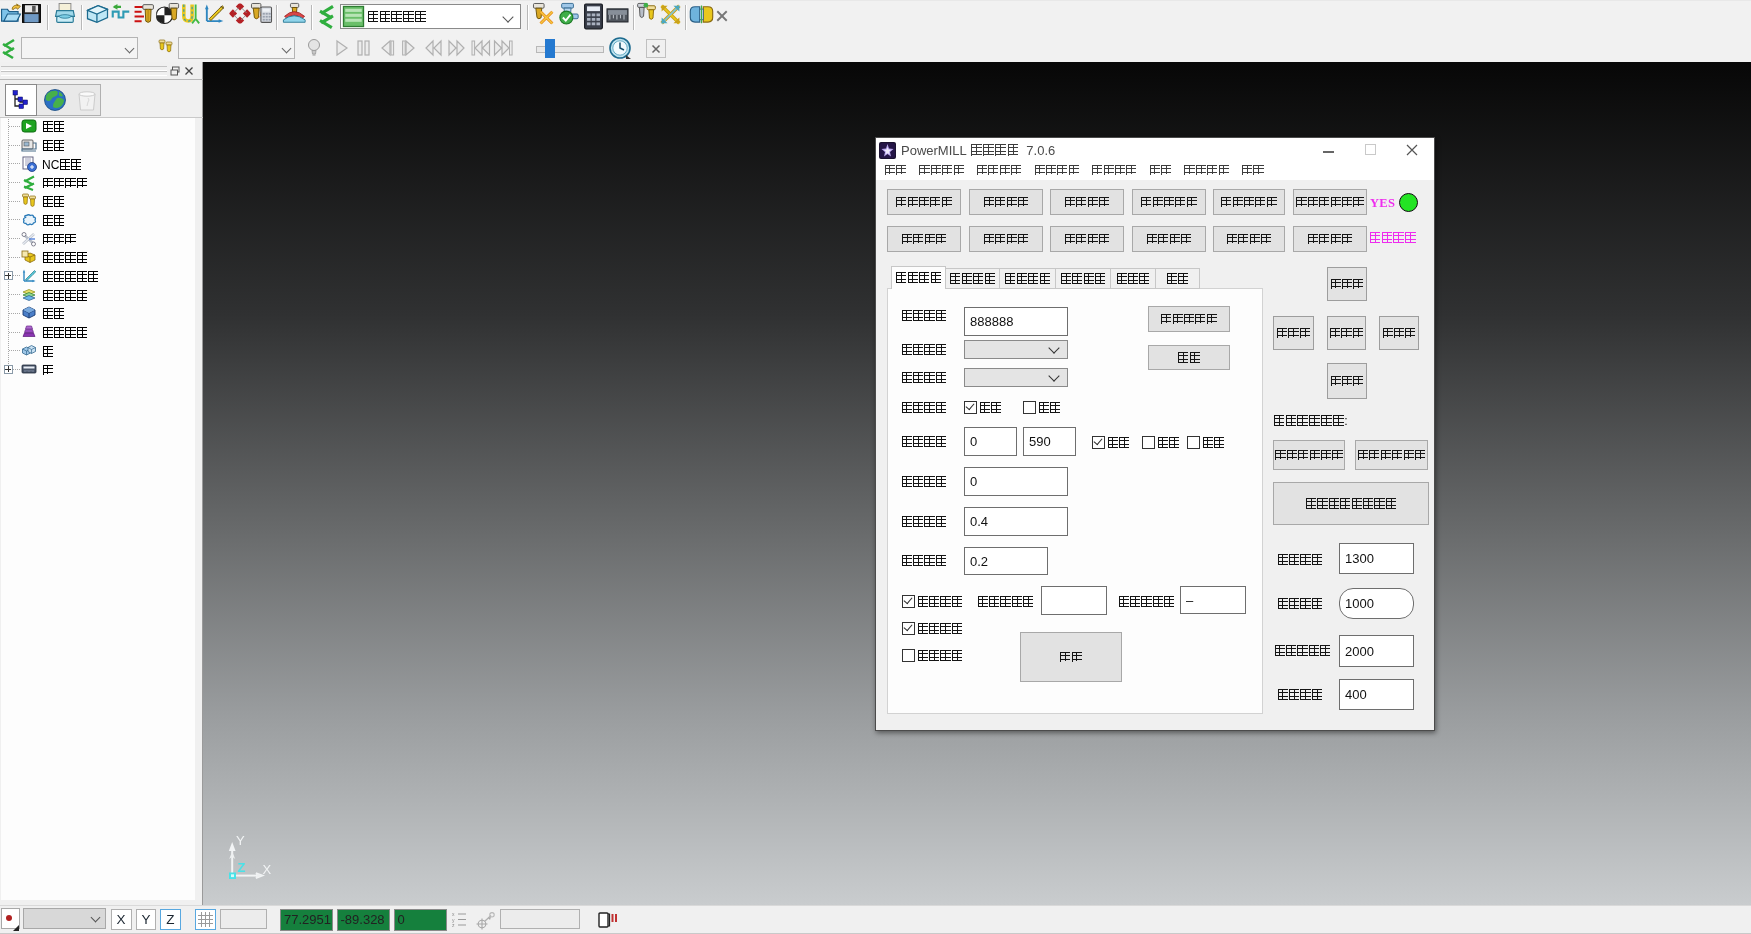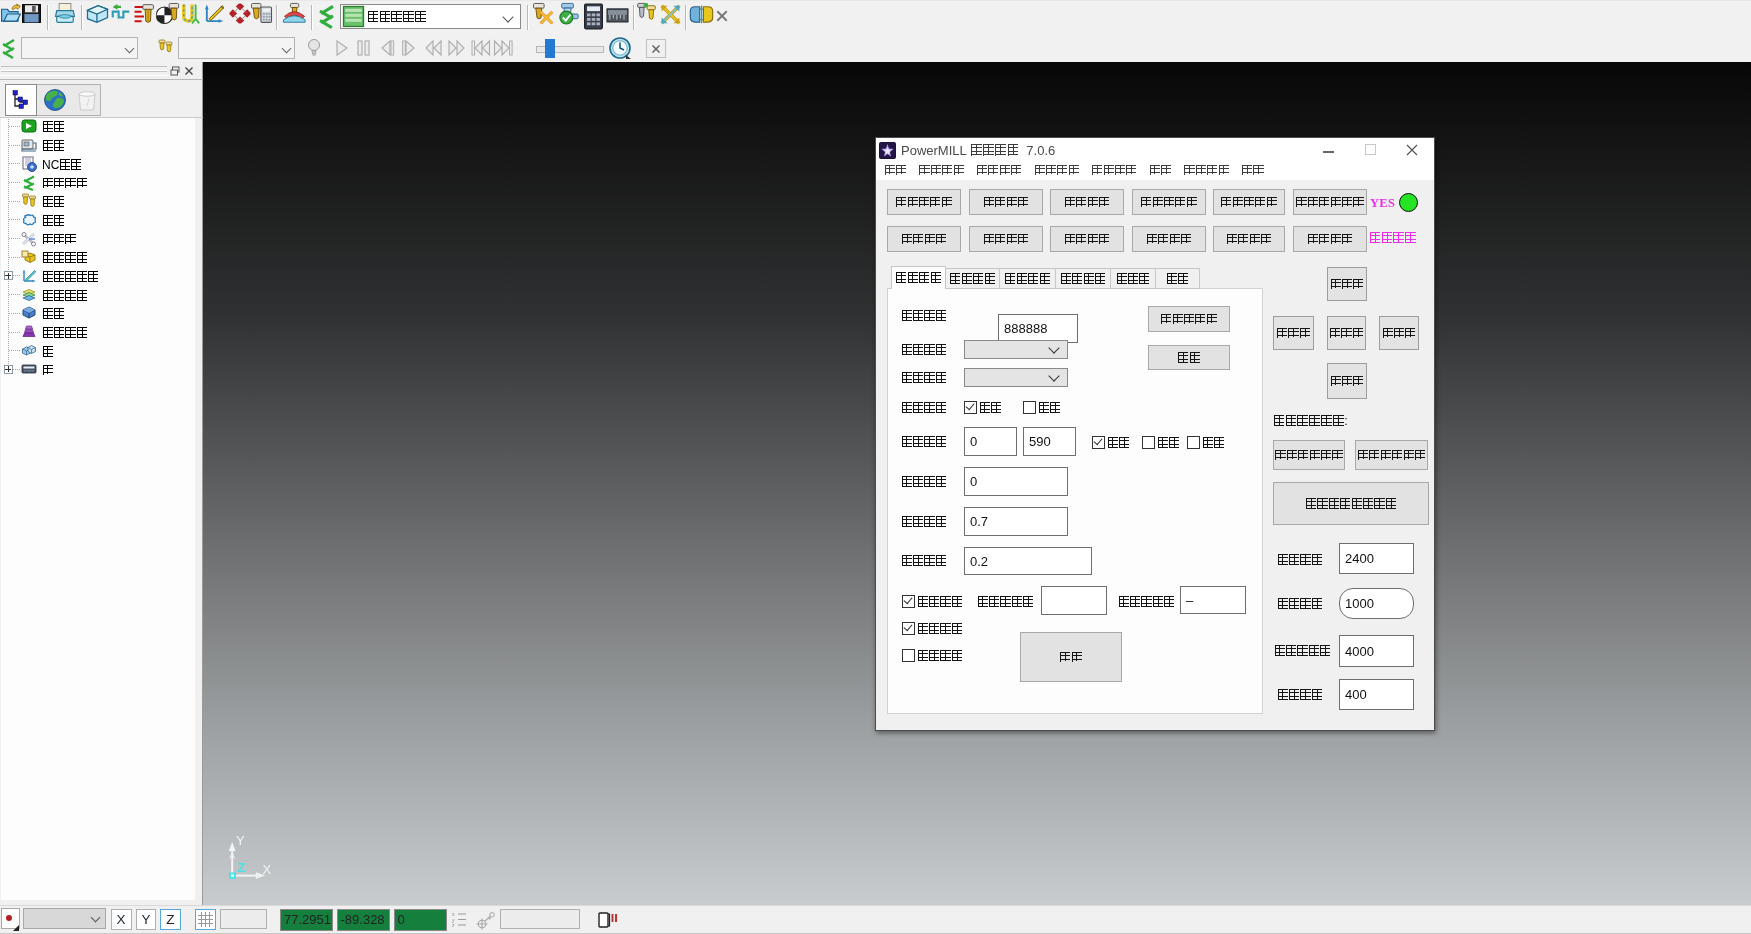--- a/index.html
+++ b/index.html
@@ -576,21 +576,21 @@
 
  <div class="ab" style="left:11px;top:150px;width:376px;height:426px;background:#fdfdfd;border:1px solid #d2d2d2;box-sizing:border-box;"></div>
  <div class="ab" style="left:15px;top:128px;width:55px;height:23px;background:#fdfdfd;border:1px solid #c7c7c7;border-bottom:none;box-sizing:border-box;text-align:center;font-size:12px;color:#111;line-height:22px;"><b class="cj"></b><b class="cj"></b><b class="cj"></b><b class="cj"></b></div>
  <div class="tb ab" style="left:70px;width:54px;"><b class="cj"></b><b class="cj"></b><b class="cj"></b><b class="cj"></b></div>
  <div class="tb ab" style="left:124px;width:56px;"><b class="cj"></b><b class="cj"></b><b class="cj"></b><b class="cj"></b></div>
  <div class="tb ab" style="left:180px;width:55px;"><b class="cj"></b><b class="cj"></b><b class="cj"></b><b class="cj"></b></div>
  <div class="tb ab" style="left:235px;width:45px;"><b class="cj"></b><b class="cj"></b><b class="cj"></b></div>
  <div class="tb ab" style="left:280px;width:44px;"><b class="cj"></b><b class="cj"></b></div>
 
  <div class="lbl" style="left:25px;top:172px;"><b class="cj"></b><b class="cj"></b><b class="cj"></b><b class="cj"></b></div>
- <div class="inp" style="left:88px;top:176px;width:80px;height:29px;margin-left:34px;">888888</div>
+ <div class="inp" style="left:88px;top:169px;width:104px;height:29px;">888888</div>
  <div class="lbl" style="left:25px;top:206px;"><b class="cj"></b><b class="cj"></b><b class="cj"></b><b class="cj"></b></div>
  <div class="cmb" style="left:88px;top:202px;width:104px;height:19px;"></div>
  <div class="lbl" style="left:25px;top:234px;"><b class="cj"></b><b class="cj"></b><b class="cj"></b><b class="cj"></b></div>
  <div class="cmb" style="left:88px;top:230px;width:104px;height:19px;"></div>
  <div class="lbl" style="left:25px;top:264px;"><b class="cj"></b><b class="cj"></b><b class="cj"></b><b class="cj"></b></div>
  <div class="cbx on" style="left:88px;top:263px;"></div>
       <div class="lbl" style="left:103px;top:264px;"><b class="cj"></b><b class="cj"></b></div>
  <div class="cbx" style="left:147px;top:263px;"></div>
       <div class="lbl" style="left:162px;top:264px;"><b class="cj"></b><b class="cj"></b></div>
  <div class="lbl" style="left:25px;top:298px;"><b class="cj"></b><b class="cj"></b><b class="cj"></b><b class="cj"></b></div>
@@ -598,23 +598,23 @@
  <div class="inp" style="left:147px;top:289px;width:53px;height:29px;">590</div>
  <div class="cbx on" style="left:216px;top:298px;"></div>
       <div class="lbl" style="left:231px;top:299px;"><b class="cj"></b><b class="cj"></b></div>
  <div class="cbx" style="left:266px;top:298px;"></div>
       <div class="lbl" style="left:281px;top:299px;"><b class="cj"></b><b class="cj"></b></div>
  <div class="cbx" style="left:311px;top:298px;"></div>
       <div class="lbl" style="left:326px;top:299px;"><b class="cj"></b><b class="cj"></b></div>
  <div class="lbl" style="left:25px;top:338px;"><b class="cj"></b><b class="cj"></b><b class="cj"></b><b class="cj"></b></div>
  <div class="inp" style="left:88px;top:329px;width:104px;height:29px;">0</div>
  <div class="lbl" style="left:25px;top:378px;"><b class="cj"></b><b class="cj"></b><b class="cj"></b><b class="cj"></b></div>
- <div class="inp" style="left:88px;top:369px;width:104px;height:29px;">0.7</div>
+ <div class="inp" style="left:88px;top:369px;width:104px;height:29px;">0.4</div>
  <div class="lbl" style="left:25px;top:417px;"><b class="cj"></b><b class="cj"></b><b class="cj"></b><b class="cj"></b></div>
- <div class="inp" style="left:88px;top:409px;width:128px;height:28px;">0.2</div>
+ <div class="inp" style="left:88px;top:409px;width:84px;height:28px;">0.2</div>
  <div class="cbx on" style="left:26px;top:457px;"></div>
       <div class="lbl" style="left:41px;top:458px;"><b class="cj"></b><b class="cj"></b><b class="cj"></b><b class="cj"></b></div>
  <div class="lbl" style="left:101px;top:458px;"><b class="cj"></b><b class="cj"></b><b class="cj"></b><b class="cj"></b><b class="cj"></b></div>
  <div class="inp" style="left:165px;top:448px;width:66px;height:29px;"></div>
  <div class="lbl" style="left:242px;top:458px;"><b class="cj"></b><b class="cj"></b><b class="cj"></b><b class="cj"></b><b class="cj"></b></div>
  <div class="inp" style="left:304px;top:448px;width:66px;height:28px;">–</div>
  <div class="cbx on" style="left:26px;top:484px;"></div>
       <div class="lbl" style="left:41px;top:485px;"><b class="cj"></b><b class="cj"></b><b class="cj"></b><b class="cj"></b></div>
  <div class="cbx" style="left:26px;top:511px;"></div>
       <div class="lbl" style="left:41px;top:512px;"><b class="cj"></b><b class="cj"></b><b class="cj"></b><b class="cj"></b></div>
@@ -680,21 +680,21 @@
         <b class="cj"></b>
         <b class="cj"></b>
         <b class="cj"></b>
         <b class="cj"></b>
         <b class="cj"></b>
         <b class="cj"></b>
         <b class="cj"></b>
         <b class="cj"></b>
       </div>
  <div class="lbl" style="left:401px;top:416px;"><b class="cj"></b><b class="cj"></b><b class="cj"></b><b class="cj"></b></div>
- <div class="inp" style="left:463px;top:405px;width:75px;height:31px;">2400</div>
+ <div class="inp" style="left:463px;top:405px;width:75px;height:31px;">1300</div>
  <div class="lbl" style="left:401px;top:460px;"><b class="cj"></b><b class="cj"></b><b class="cj"></b><b class="cj"></b></div>
  <div class="inp" style="left:463px;top:450px;width:75px;height:31px;border-radius:14px;">1000</div>
  <div class="lbl" style="left:398px;top:507px;"><b class="cj"></b><b class="cj"></b><b class="cj"></b><b class="cj"></b><b class="cj"></b></div>
- <div class="inp" style="left:463px;top:497px;width:75px;height:32px;">4000</div>
+ <div class="inp" style="left:463px;top:497px;width:75px;height:32px;">2000</div>
  <div class="lbl" style="left:401px;top:551px;"><b class="cj"></b><b class="cj"></b><b class="cj"></b><b class="cj"></b></div>
  <div class="inp" style="left:463px;top:541px;width:75px;height:31px;">400</div>
 </div>
 </div>
 
 </body></html>

